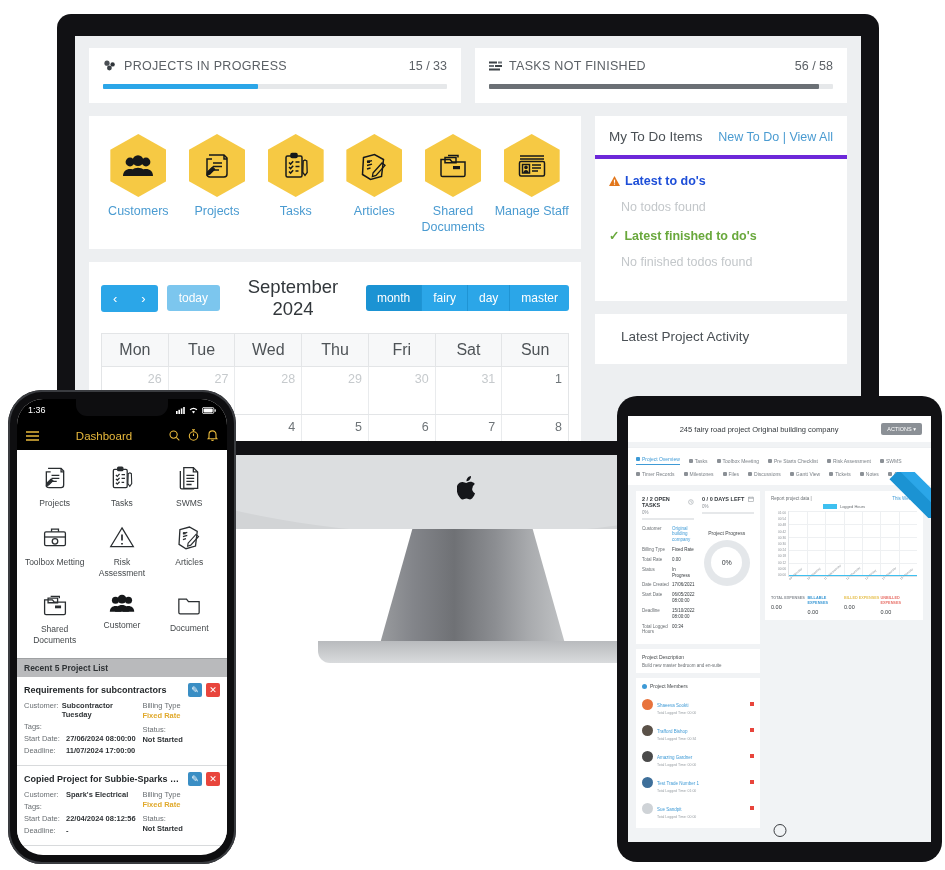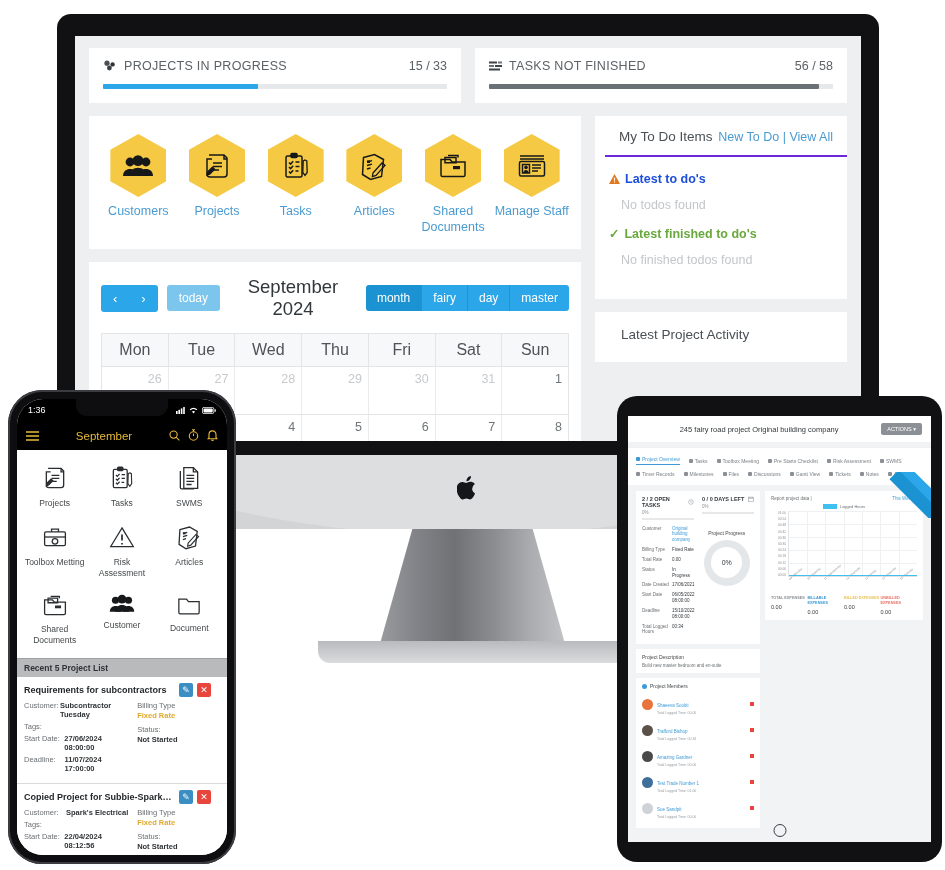--- a/index.html
+++ b/index.html
@@ -75,21 +75,21 @@
                   color: #4e5357; border-right: 1px solid #e3e5e7; }
   .cal-head div:last-child { border-right: 0; }
   .cal-row { display: flex; border: 1px solid #e3e5e7; }
   .cal-row + .cal-row { border-top: 0; }
   .cal-cell { flex: 1; height: 47px; border-right: 1px solid #e9ebed;
               text-align: right; padding: 5px 6px 0 0; font-size: 12.5px; color: #6e7478; }
   .cal-cell:last-child { border-right: 0; }
   .cal-cell.muted { color: #c6cacd; }
 
   .todo-head { display: flex; align-items: flex-end; justify-content: space-between;
-               padding: 13px 14px 11px 14px; border-bottom: 2px solid #6d28d9; margin-left: 10px; }
+               padding: 13px 14px 11px 14px; border-bottom: 4px solid #6d28d9; }
   .todo-title { font-size: 13.5px; color: #4a5055; }
   .todo-links { font-size: 12.5px; color: #4a9bd1; }
   .todo-body { padding: 15px 14px 18px 14px; }
   .todo-sec { font-size: 12.5px; font-weight: bold; display: flex; align-items: center; gap: 5px; }
   .todo-sec.warn { color: #1d4ed8; }
   .todo-sec.ok { color: #69a83c; }
   .todo-empty { font-size: 12.5px; color: #c3c7ca; padding: 12px 0 14px 12px; }
   .activity { margin-top: 13px; background: #fff; padding: 15px 14px 20px 26px; }
   .activity-title { font-size: 13.5px; color: #4a5055; }
 
@@ -105,21 +105,21 @@
                align-items: center; justify-content: space-between; padding: 0 11px;
                font-size: 9px; gap: 16px; }
   .ph-nav { background: #000; height: 29px; display: flex; align-items: center;
             padding: 0 9px; gap: 8px; }
   .ph-nav-title { color: #e8b93c; font-size: 11.5px; flex: 1; text-align: center; }
   .ph-grid { display: flex; flex-wrap: wrap; padding: 8px 4px 4px 4px; background: #fff; }
   .ph-tile { width: 33.33%; text-align: center; padding: 7px 2px 8px 2px; }
   .ph-tile-label { font-size: 8.5px; color: #44484b; line-height: 1.3; margin-top: 3px; }
   .ph-list-head { background: #b9babc; padding: 4px 7px; font-size: 8.5px;
                   font-weight: bold; color: #2f3336; border-top: 1px solid #9fa1a3; }
-  .proj { background: #fff; padding: 6px 16px 7px 7px; border-bottom: 1px solid #d8dadc; }
+  .proj { background: #fff; padding: 6px 7px 7px 7px; border-bottom: 1px solid #d8dadc; }
   .proj-top { display: flex; align-items: center; gap: 4px; }
   .proj-name { flex: 1; font-size: 9px; font-weight: bold; color: #1f2326;
                white-space: nowrap; overflow: hidden; text-overflow: ellipsis; }
   .ic-btn { width: 14px; height: 14px; border-radius: 2px; display: flex;
             align-items: center; justify-content: center; font-size: 9px; color: #fff; }
   .ic-edit { background: #3a8ec4; }
   .ic-del { background: #e8453c; }
   .proj-body { display: flex; margin-top: 4px; gap: 6px; }
   .proj-kv { flex: 1.45; }
   .kv { display: flex; font-size: 7.5px; color: #2f3336; margin-bottom: 3px; }
@@ -442,21 +442,21 @@
             <rect x="12.6" y="2.3" width="1.2" height="2.4" rx=".5" fill="#fff"></rect>
           </svg>
         </span>
       </div>
       <div class="ph-nav">
         <span>
           <svg width="13" height="10" viewBox="0 0 13 10" stroke="#e8b93c" stroke-width="1.4">
             <path d="M0 1h13M0 5h13M0 9h13"></path>
           </svg>
         </span>
-        <span class="ph-nav-title">September</span>
+        <span class="ph-nav-title">Dashboard</span>
         <span>
           <svg width="11" height="11" viewBox="0 0 11 11" fill="none" stroke="#e8b93c" stroke-width="1.1">
             <circle cx="4.6" cy="4.6" r="3.6"></circle>
               <path d="M7.3 7.3l3 3"></path>
           </svg>
         </span>
         <span>
           <svg width="11" height="12" viewBox="0 0 11 12" fill="none" stroke="#e8b93c" stroke-width="1.1">
             <circle cx="5.5" cy="7" r="4.2"></circle>
               <path d="M5.5 4.6V7M4 .8h3M5.5.8v1.8"></path>

